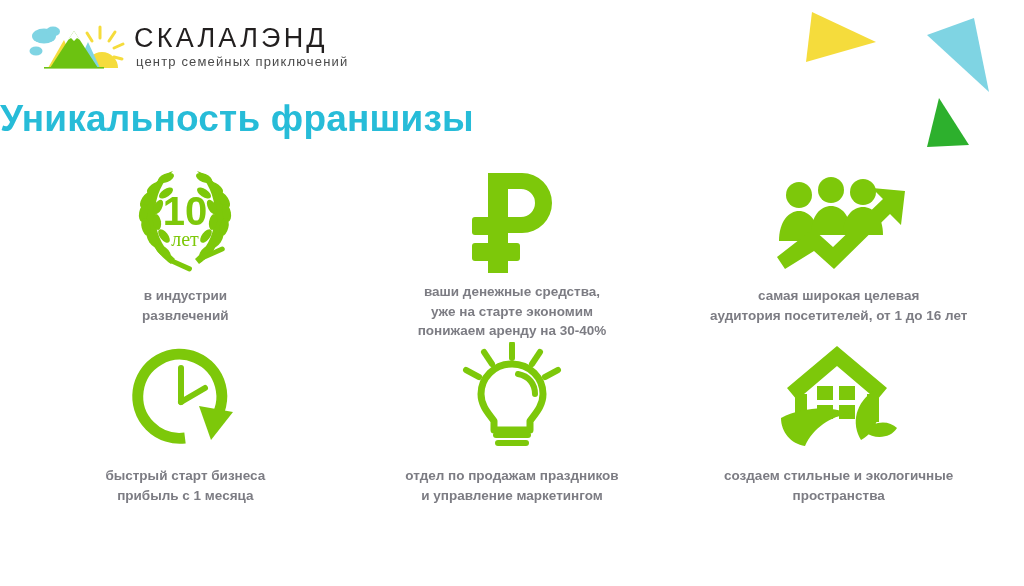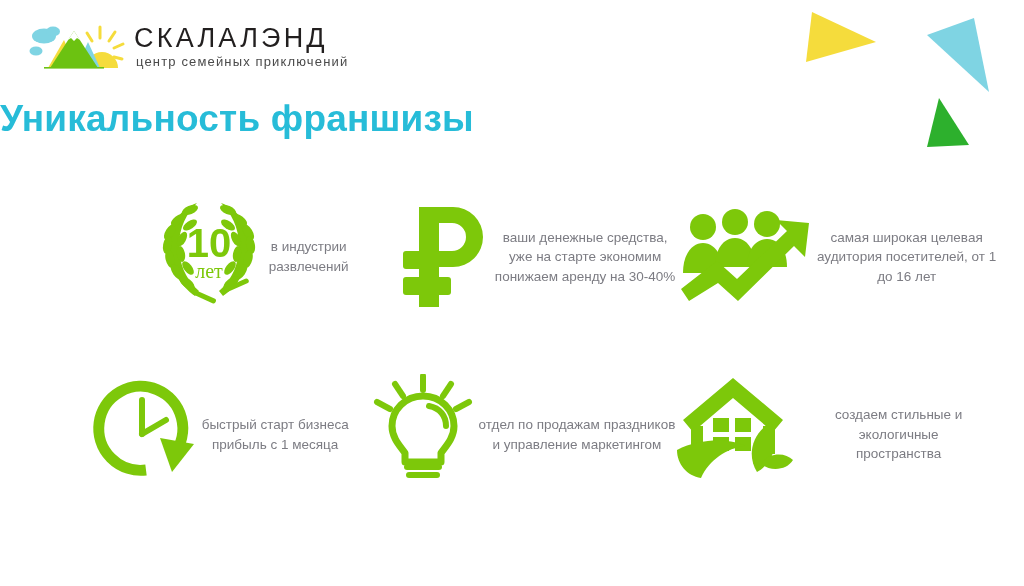--- a/index.html
+++ b/index.html
@@ -84,35 +84,34 @@
     position: absolute;
     top: 165px;
     left: 22px;
     width: 980px;
     display: grid;
     grid-template-columns: repeat(3, 1fr);
     grid-template-rows: 175px 175px;
   }
   .cell {
     display: flex;
-    flex-direction: row;
+    flex-direction: column;
     align-items: center;
-    justify-content: flex-end;
   }
   .icon-wrap {
     height: 112px;
     display: flex;
     align-items: center;
     justify-content: center;
   }
   .caption {
     margin-top: 9px;
     text-align: center;
     font-size: 13.5px;
-    font-weight: normal;
+    font-weight: bold;
     color: #7c7c83;
     line-height: 1.45;
     max-width: 300px;
   }
   .caption .line {
     display: block;
   }
   
   .row2 .caption {
     margin-top: 14px;

